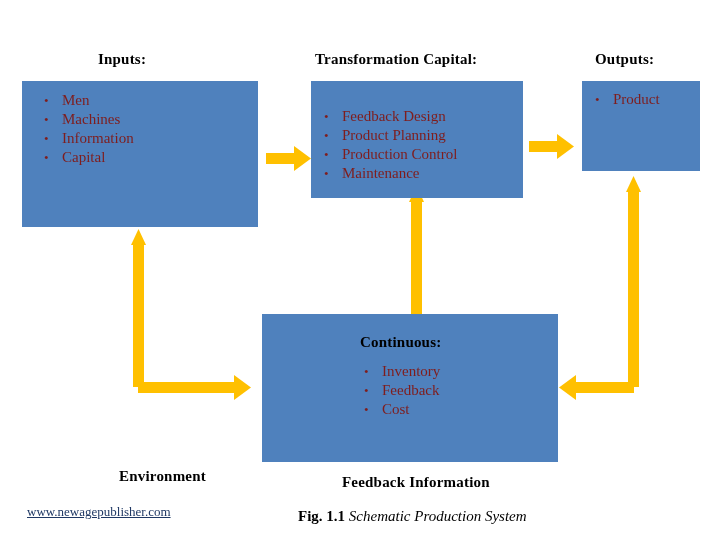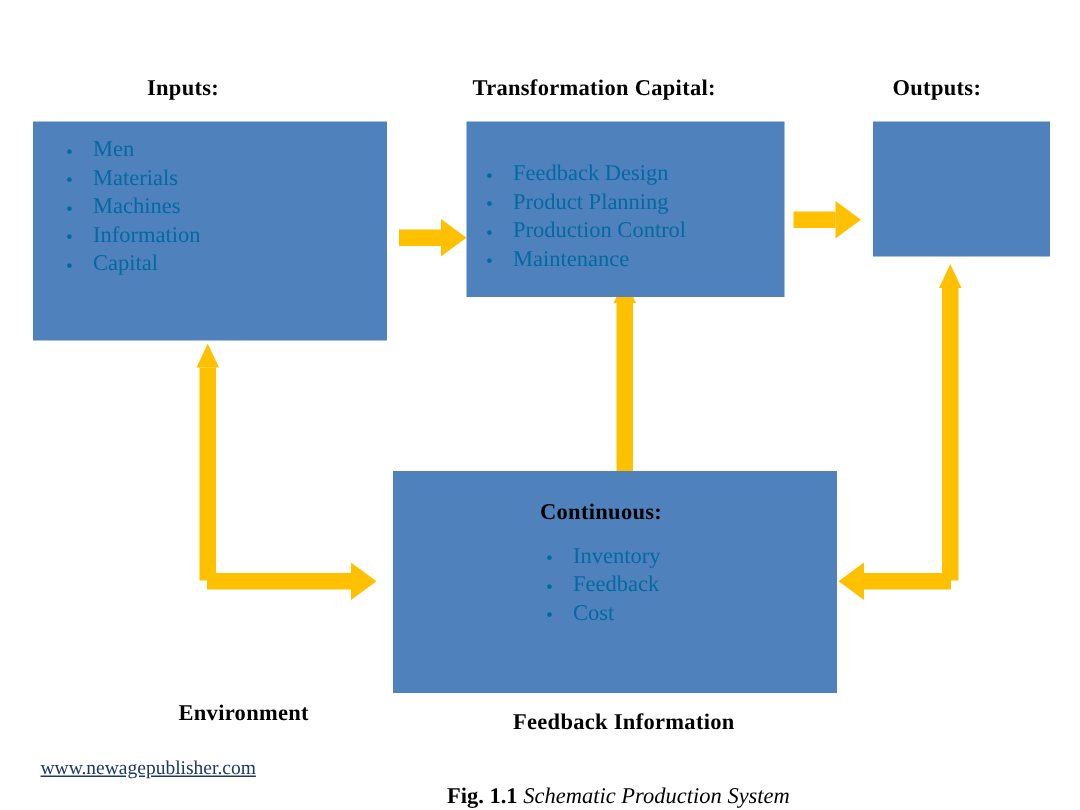--- a/index.html
+++ b/index.html
@@ -32,21 +32,21 @@
 
   .bullet-list {
     list-style: none;
     margin: 0;
     padding: 0;
   }
   .bullet-list li {
     position: relative;
     font-size: 15px;
     line-height: 19px;
-    color: #0369a1;
+    color: #7f1d1d;
     padding-left: 26px;
   }
   .bullet-list li::before {
     content: "\2022";
     position: absolute;
     left: 8px;
     top: 0;
     font-size: 13px;
   }
 
@@ -108,48 +108,48 @@
     <rect x="138" y="382" width="96" height="11" fill="#ffc000"></rect>
     <polygon points="234,375 251,387.5 234,400" fill="#ffc000"></polygon>
     <polygon points="131,245 138.5,229 146,245" fill="#ffc000"></polygon>
   </g>
 </svg>
 
 <div class="abs heading" style="left:98px; top:51px;">Inputs:</div>
 <div class="abs box" style="left:22px; top:81px; width:236px; height:146px;"></div>
 <ul class="abs bullet-list" style="left:36px; top:91px; width:210px;">
   <li>Men</li>
-  <li>Materials</li>
   <li>Machines</li>
   <li>Information</li>
   <li>Capital</li>
 </ul>
 
 <div class="abs heading" style="left:315px; top:51px;">Transformation Capital:</div>
 <div class="abs box" style="left:311px; top:81px; width:212px; height:117px;"></div>
 <ul class="abs bullet-list" style="left:316px; top:107px; width:205px;">
   <li>Feedback Design</li>
   <li>Product Planning</li>
   <li>Production Control</li>
   <li>Maintenance</li>
 </ul>
 
 <div class="abs heading" style="left:595px; top:51px;">Outputs:</div>
 <div class="abs box" style="left:582px; top:81px; width:118px; height:90px;"></div>
 <ul class="abs bullet-list" style="left:587px; top:90px; width:110px;">
+  <li>Product</li>
 </ul>
 
 <div class="abs box" style="left:262px; top:314px; width:296px; height:148px;"></div>
 <div class="abs heading" style="left:360px; top:334px;">Continuous:</div>
 <ul class="abs bullet-list" style="left:356px; top:362px; width:180px;">
   <li>Inventory</li>
   <li>Feedback</li>
   <li>Cost</li>
 </ul>
 
 <div class="abs heading" style="left:119px; top:468px;">Environment</div>
 <div class="abs heading" style="left:330px; top:474px;margin-left:12px;">Feedback Information</div>
 
-<div class="abs caption" style="left:298px; top:508px;margin-top:15px;">
+<div class="abs caption" style="left:298px; top:508px;">
   <span class="caption-bold">Fig. 1.1</span><span>&nbsp;</span><span class="caption-italic">Schematic Production System</span>
 </div>
 
 <a class="abs url" href="#" style="left:27px; top:504px;">www.newagepublisher.com</a>
 
 </body></html>

